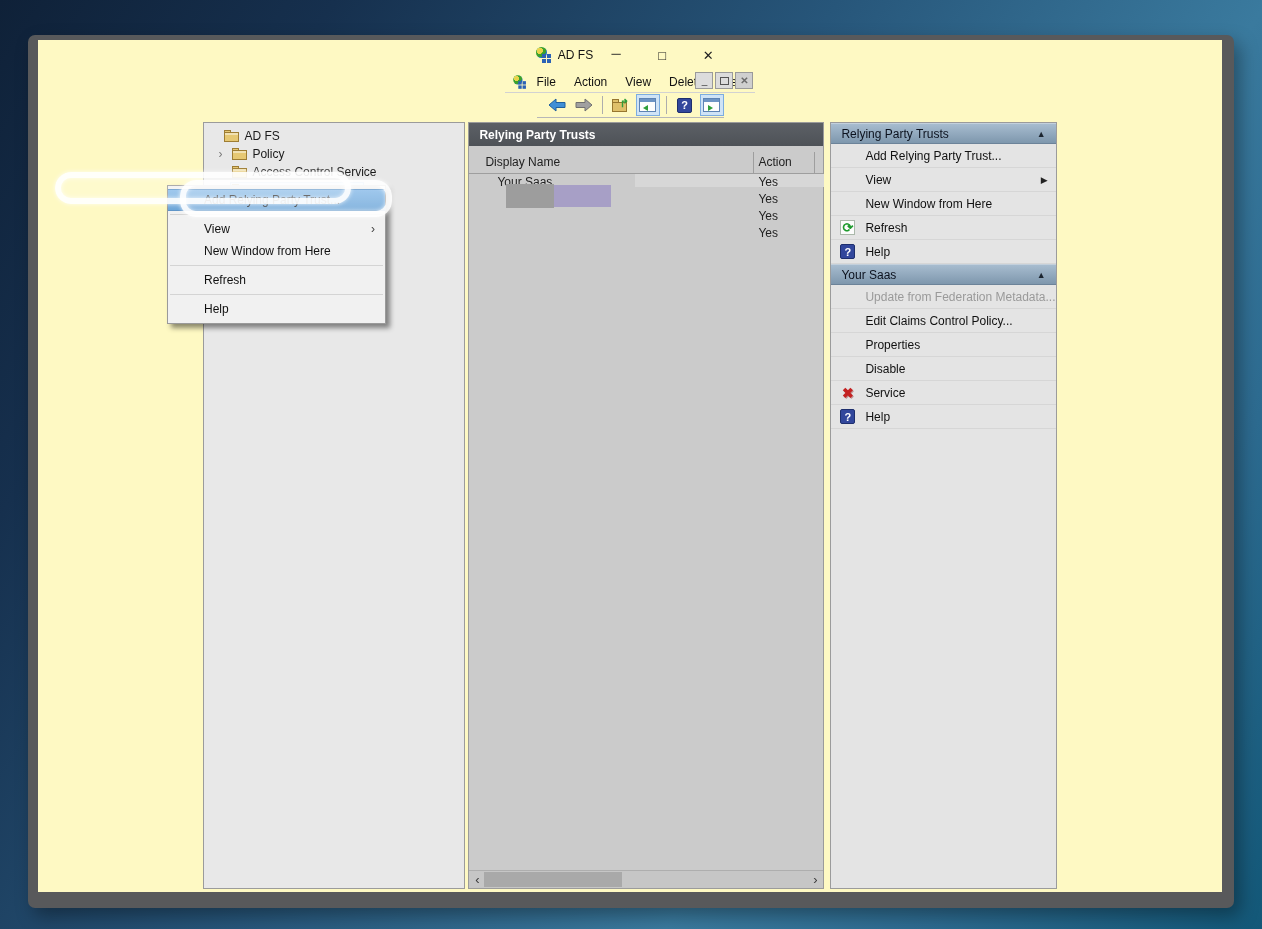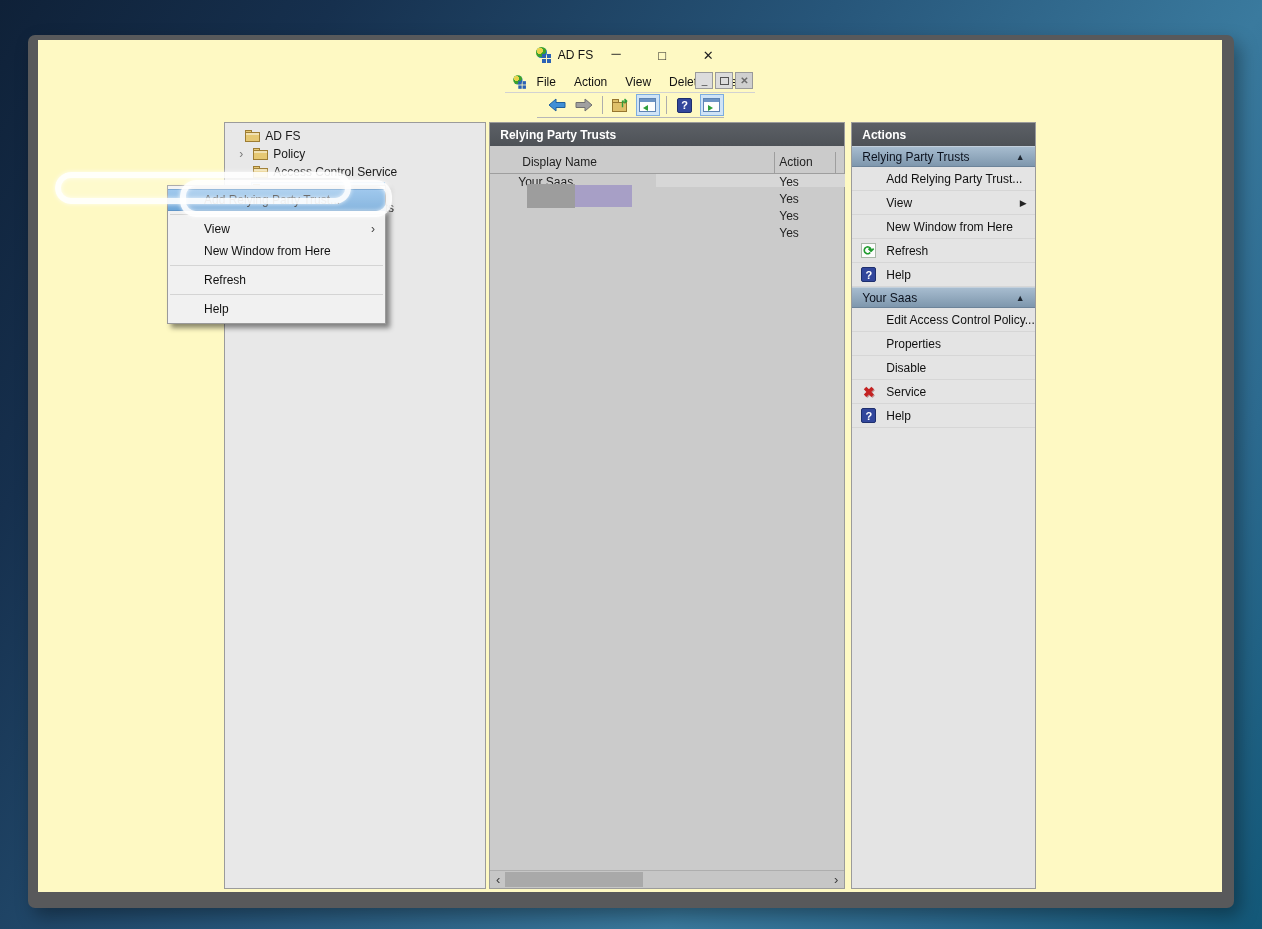--- a/index.html
+++ b/index.html
@@ -304,21 +304,21 @@
               <span>Application Groups</span>
             </span>
           </div>
         </div>
       </div>
 
       <div class="pane pane-list">
         <div class="pane-header">Relying Party Trusts</div>
         <div class="list-body">
           <div class="col-header">
-            <span class="col-label" style="left:32px">Display Name</span>
+            <span class="col-label" style="left:16px">Display Name</span>
             <span class="col-label" style="left:289px">Action</span>
             <span class="col-sep" style="left:284px"></span>
             <span class="col-sep" style="left:345px"></span>
             <span class="underline"></span>
           </div>
           <div class="list-rows">
             <div class="list-row">
               <span class="sel-bar"></span>
               <span class="dn">Your Saas</span>
               <span class="en">Yes</span>
@@ -337,21 +337,20 @@
           <span class="redaction red-purple"></span>
         </div>
         <div class="hscroll">
           <span class="hs-arrow left">‹</span>
           <span class="hs-thumb"></span>
           <span class="hs-arrow right">›</span>
         </div>
       </div>
 
       <div class="pane pane-actions">
-        <div class="pane-header">Actions</div>
 
         <div class="section-header">
           <span>Relying Party Trusts</span>
           <span class="collapse">▲</span>
         </div>
         <div class="action-item">
           <span>Add Relying Party Trust...</span>
         </div>
         <div class="action-item">
           <span>View</span>
@@ -370,22 +369,25 @@
           <span class="a-icon">
               <span class="help-box">?</span>
             </span>
           <span>Help</span>
         </div>
 
         <div class="section-header">
           <span>Your Saas</span>
           <span class="collapse">▲</span>
         </div>
-        <div class="action-item">
-          <span>Edit Access Control Policy...</span>
+        <div class="action-item disabled">
+          <span>Update from Federation Metadata...</span>
+        </div>
+        <div class="action-item">
+          <span>Edit Claims Control Policy...</span>
         </div>
         <div class="action-item">
           <span>Properties</span>
         </div>
         <div class="action-item">
           <span>Disable</span>
         </div>
         <div class="action-item">
           <span class="a-icon">
               <span class="delete-icon">✖</span>

